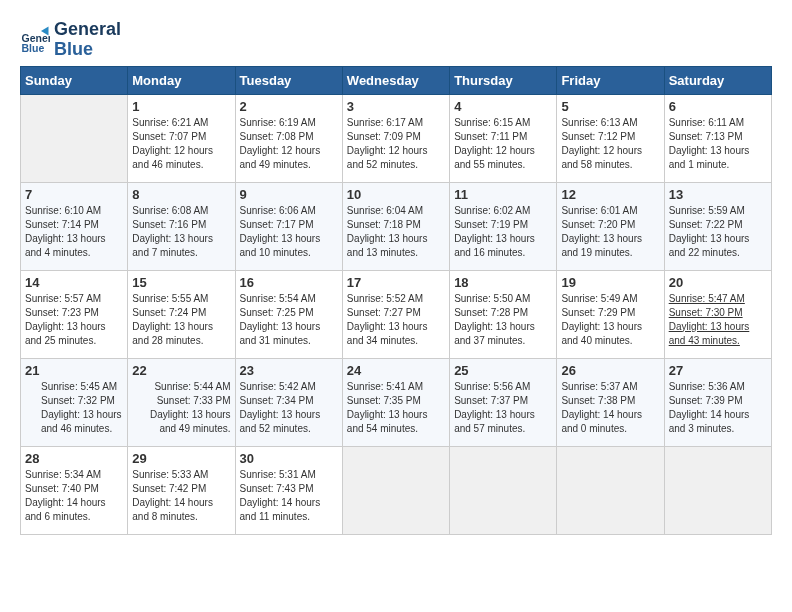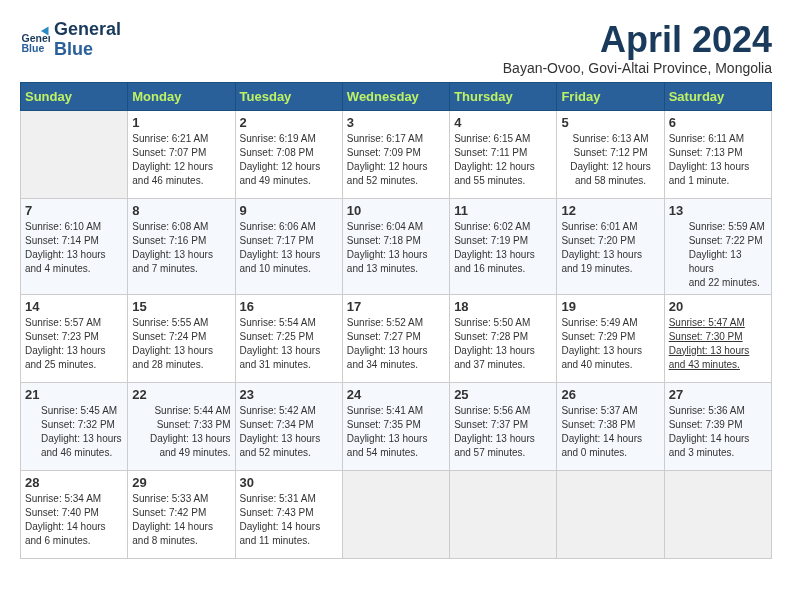--- a/index.html
+++ b/index.html
@@ -47,21 +47,21 @@
       font-size: 14px;
       color: #333;
     }
     table {
       width: 100%;
       border-collapse: collapse;
       font-size: 11px;
     }
     thead tr th {
       background: #2a6099;
-      color: #bef264;
+      color: #ffffff;
       padding: 6px 4px;
       text-align: left;
       font-size: 13px;
       font-weight: bold;
       border: 1px solid #1a5080;
     }
     tbody tr td {
       border: 1px solid #ccc;
       vertical-align: top;
       padding: 4px;
@@ -102,24 +102,20 @@
     <svg class="logo-icon" viewBox="0 0 40 40">
       <text x="2" y="22" font-size="14" font-weight="bold" fill="#1a3a5c">General</text>
       <text x="2" y="36" font-size="14" font-weight="bold" fill="#2a6099">Blue</text>
       <polygon points="28,8 38,14 38,2" fill="#2a8ac4"></polygon>
     </svg>
     <div class="logo-text">
       <span>General</span>
       <span style="color:#2a6099;">Blue</span>
     </div>
   </div>
-  <div class="title-section">
-    <div class="month-title">April 2024</div>
-    <div class="location">Bayan-Ovoo, Govi-Altai Province, Mongolia</div>
-  </div>
 </div>
 
 <table>
   <thead>
     <tr>
     <th>Sunday</th>
         <th>Monday</th>
         <th>Tuesday</th>
         <th>Wednesday</th>
         <th>Thursday</th>
@@ -153,21 +149,21 @@
         </td>
         <td>
           <div class="day-num">4</div>
           <div class="day-info" style="white-space: pre-line;">Sunrise: 6:15 AM
 Sunset: 7:11 PM
 Daylight: 12 hours
 and 55 minutes.</div>
         </td>
         <td>
           <div class="day-num">5</div>
-          <div class="day-info" style="white-space: pre-line; text-align: center;">Sunrise: 6:13 AM
+          <div class="day-info" style="white-space: pre-line;">Sunrise: 6:13 AM
 Sunset: 7:12 PM
 Daylight: 12 hours
 and 58 minutes.</div>
         </td>
         <td>
           <div class="day-num">6</div>
           <div class="day-info" style="white-space: pre-line;">Sunrise: 6:11 AM
 Sunset: 7:13 PM
 Daylight: 13 hours
 and 1 minute.</div>
@@ -211,21 +207,21 @@
         </td>
         <td>
           <div class="day-num">12</div>
           <div class="day-info" style="white-space: pre-line;">Sunrise: 6:01 AM
 Sunset: 7:20 PM
 Daylight: 13 hours
 and 19 minutes.</div>
         </td>
         <td>
           <div class="day-num">13</div>
-          <div class="day-info" style="white-space: pre-line; margin-left: 20px;">Sunrise: 5:59 AM
+          <div class="day-info" style="white-space: pre-line;">Sunrise: 5:59 AM
 Sunset: 7:22 PM
 Daylight: 13 hours
 and 22 minutes.</div>
         </td>
       </tr>
       <tr>
         <td>
           <div class="day-num">14</div>
           <div class="day-info" style="white-space: pre-line;">Sunrise: 5:57 AM
 Sunset: 7:23 PM

